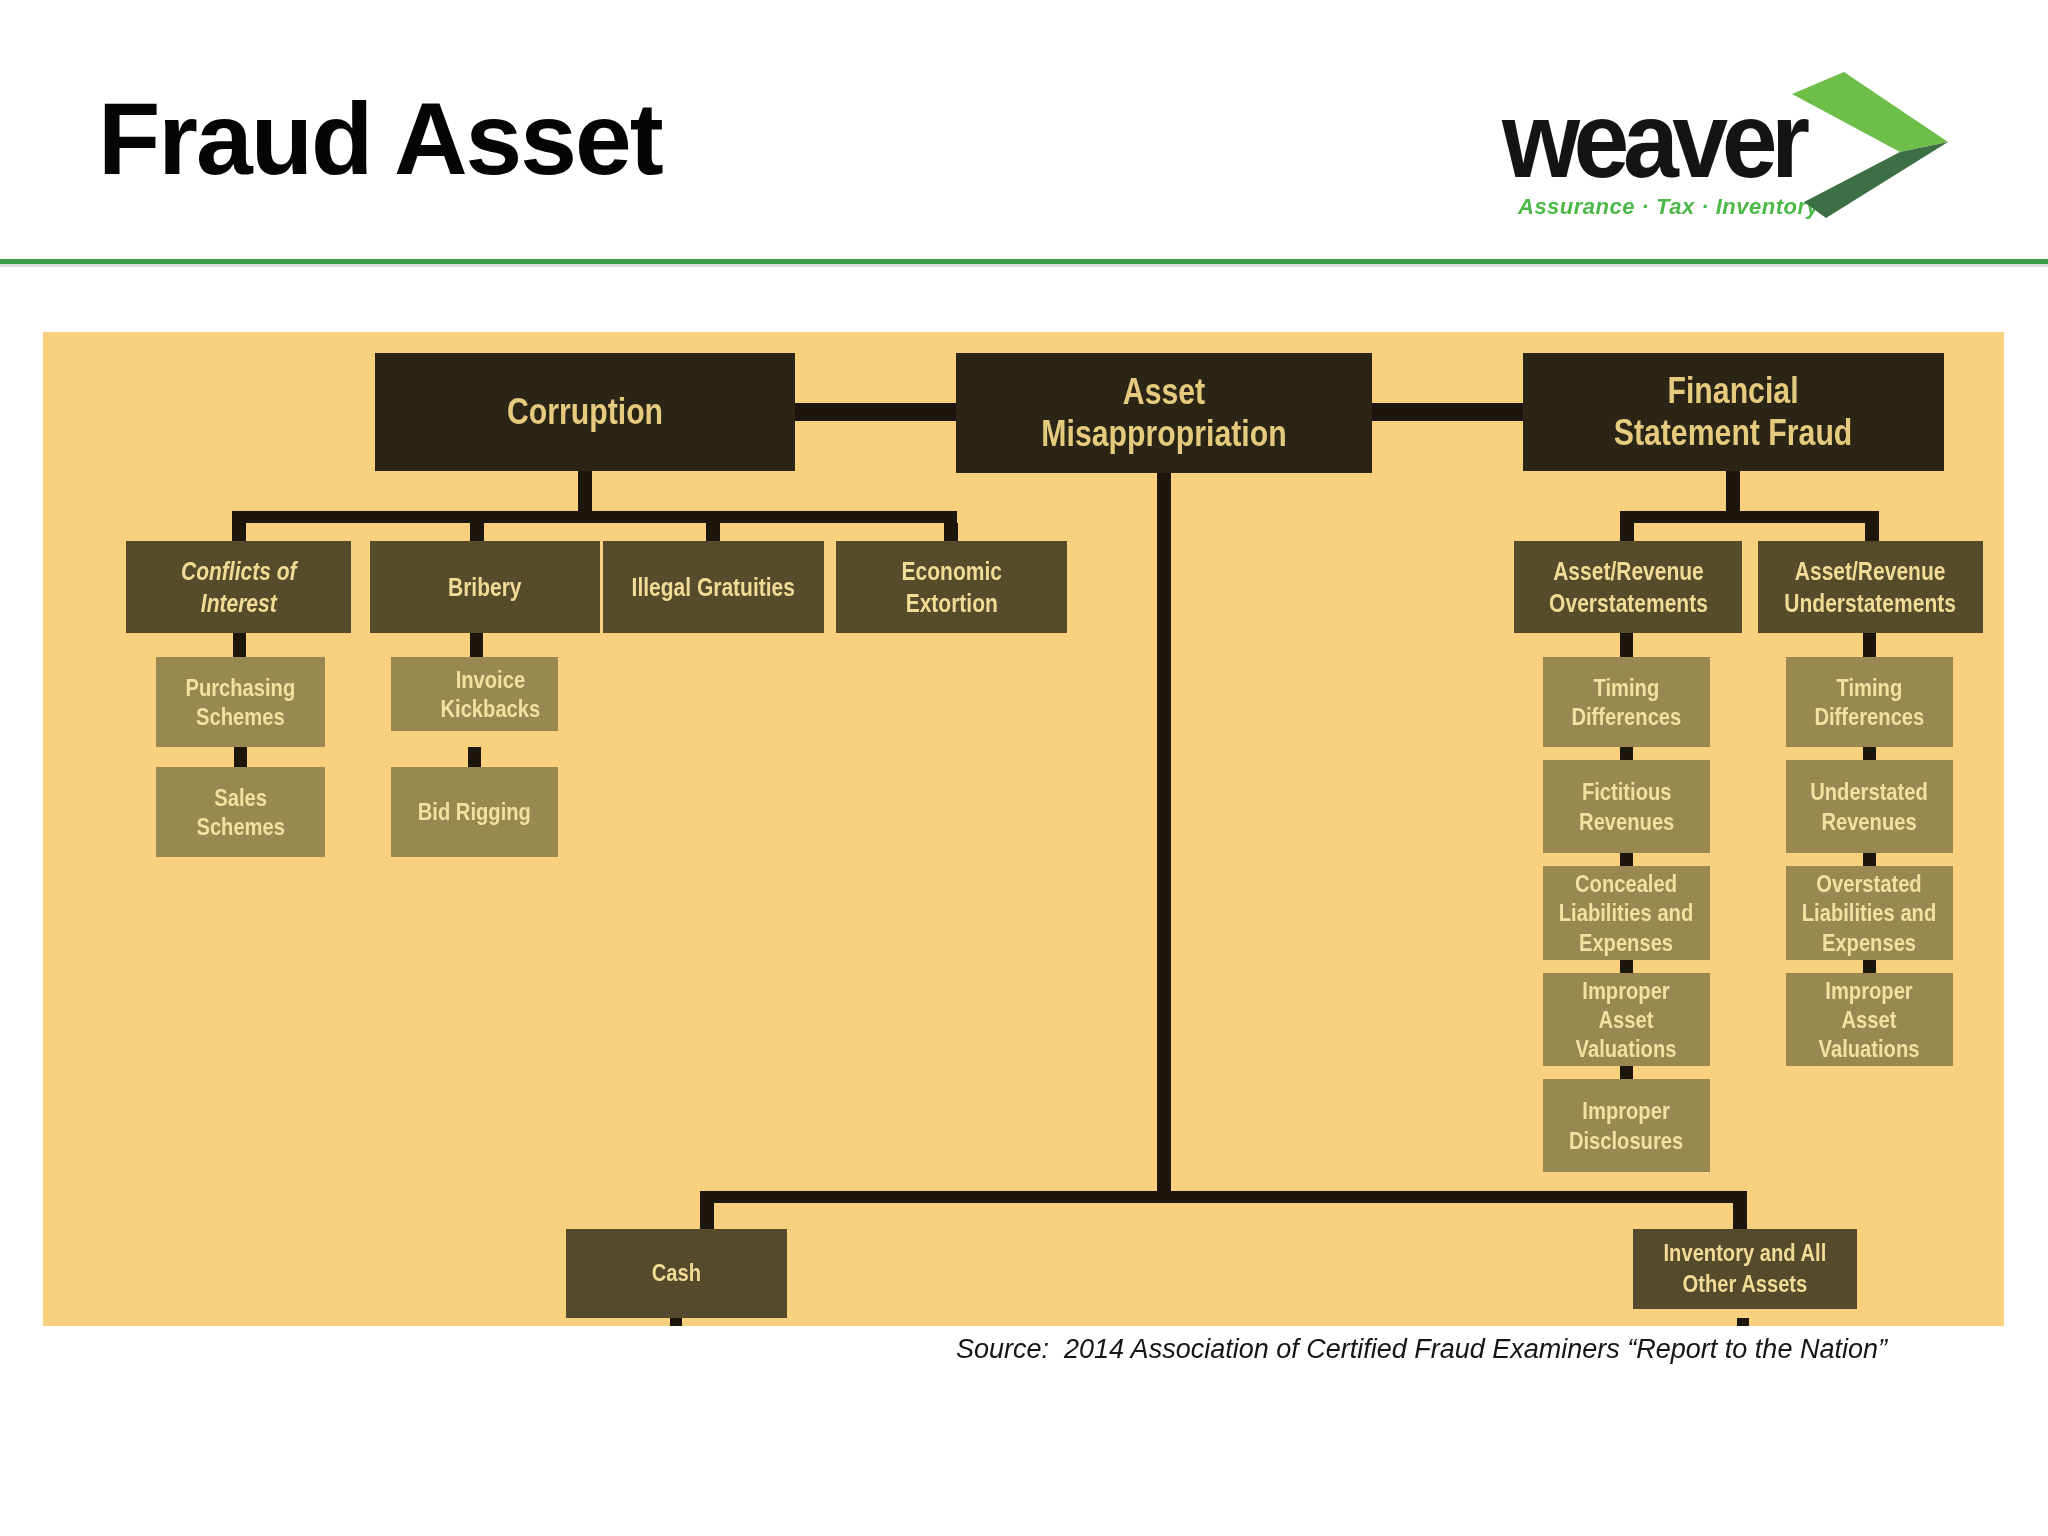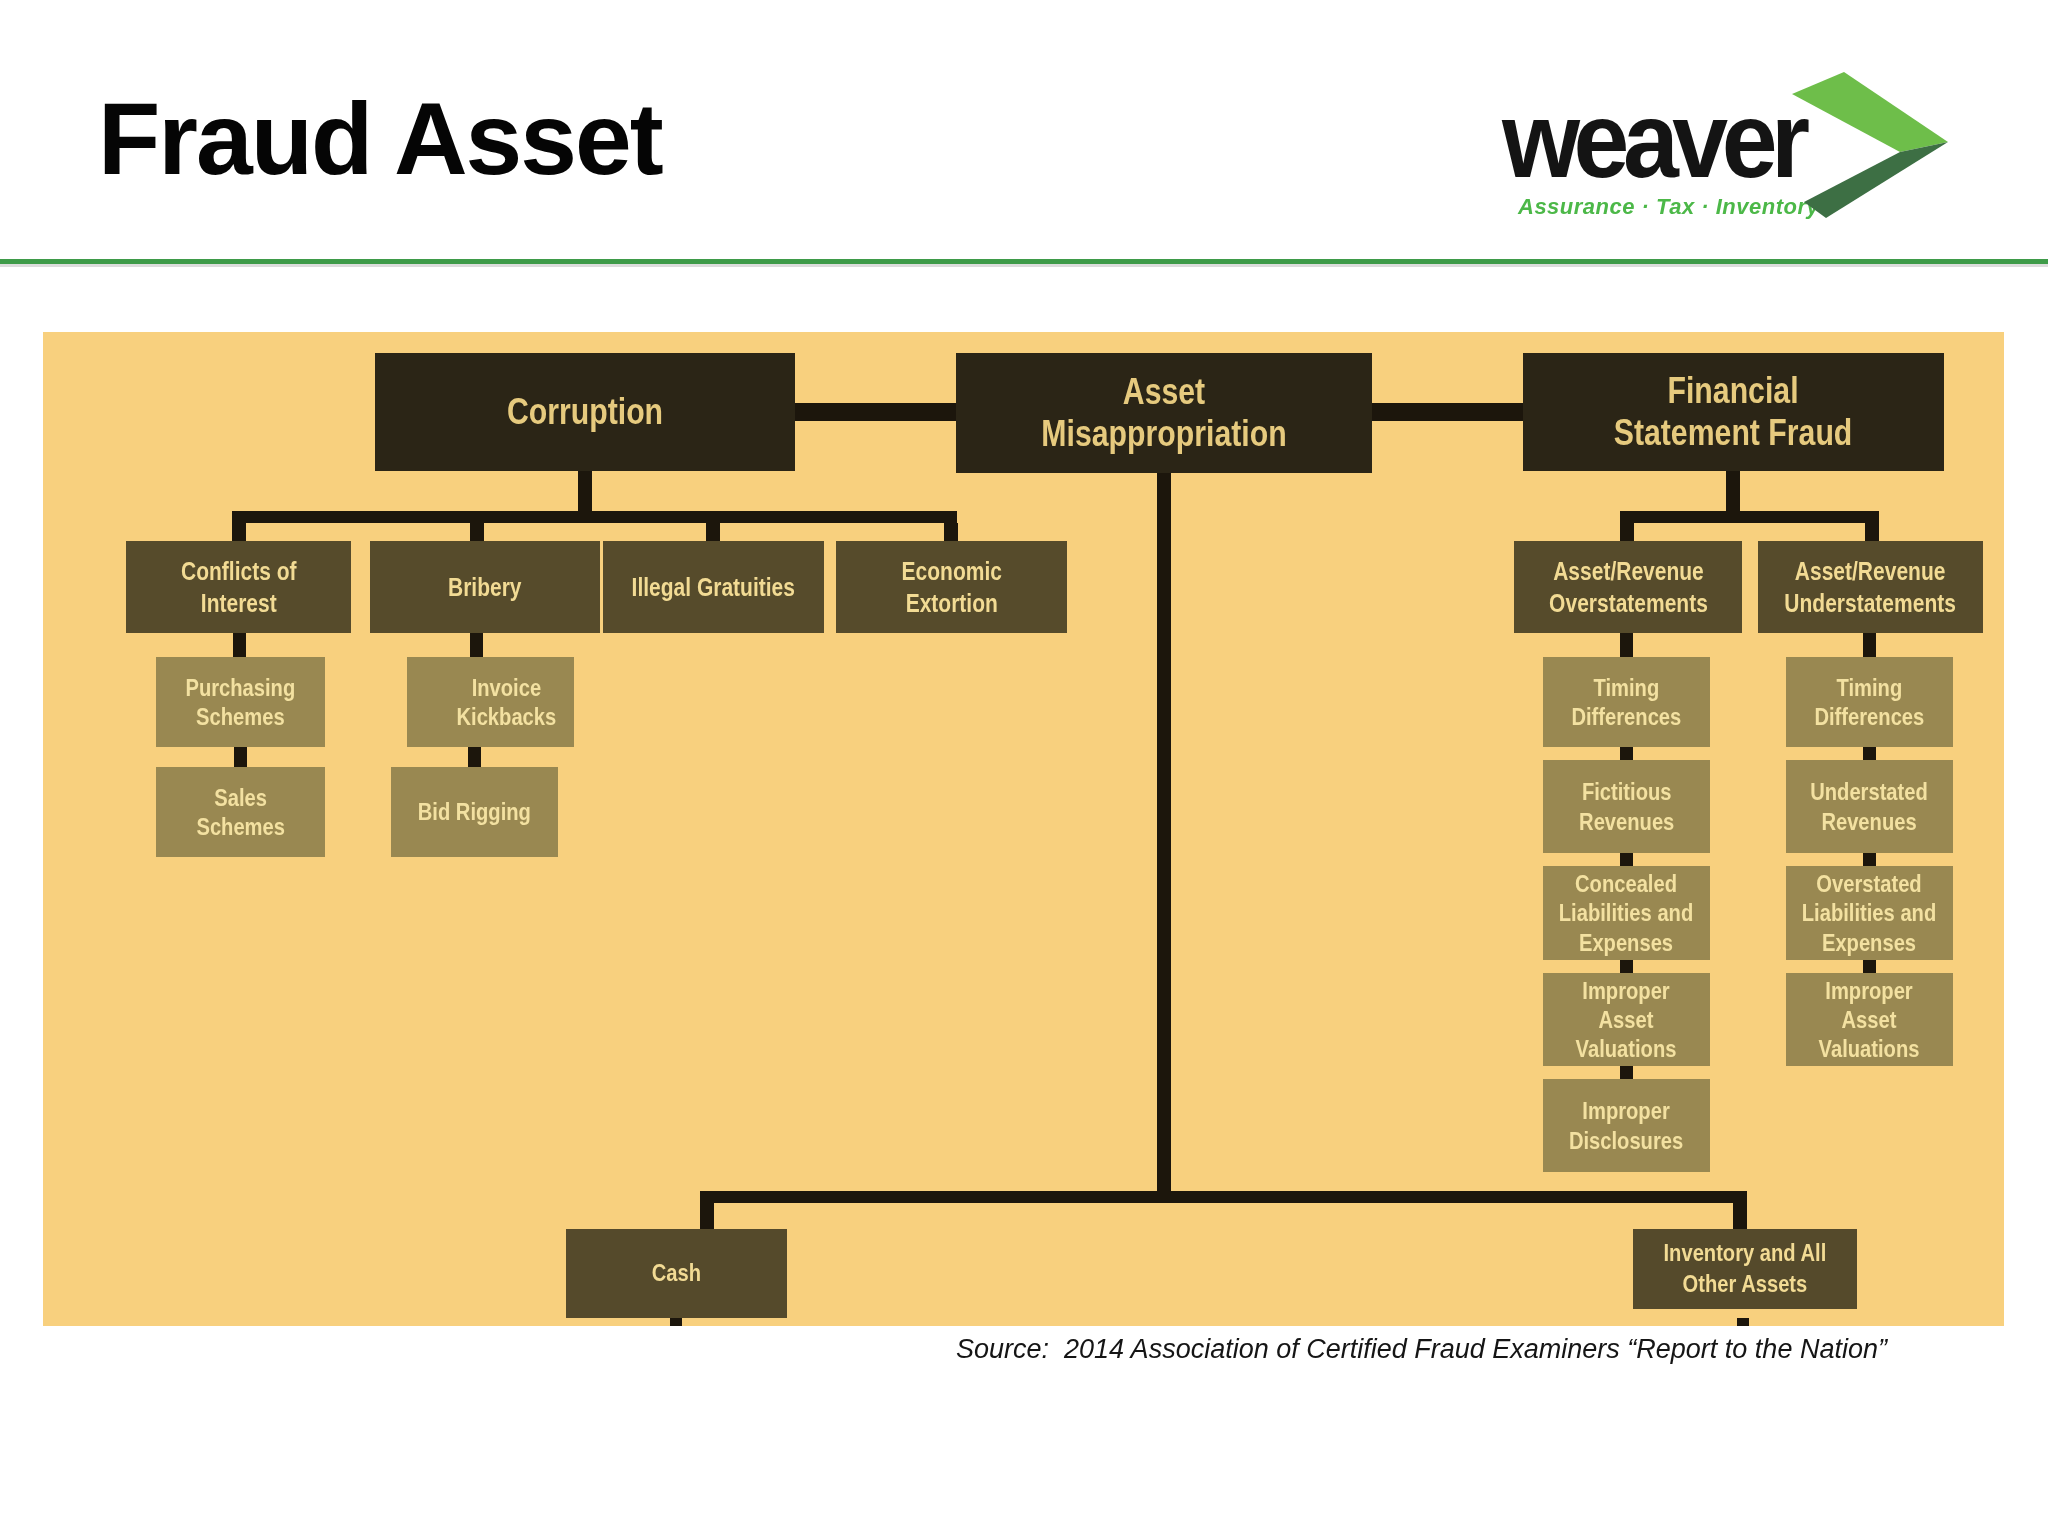--- a/index.html
+++ b/index.html
@@ -99,21 +99,21 @@
     </div>
     <div class="box l1" style="left:913px;top:21px;width:416px;height:120px;">
       <div class="lbl">Asset
 Misappropriation</div>
     </div>
     <div class="box l1" style="left:1480px;top:21px;width:421px;height:118px;">
       <div class="lbl">Financial
 Statement Fraud</div>
     </div>
 
-    <div class="box l2" style="left:83px;top:209px;width:225px;height:92px;">
+    <div class="box l2" style="left:83px;top:209px;width:225px;height:92px;font-style:italic;">
       <div class="lbl">Conflicts of
 Interest</div>
     </div>
     <div class="box l2" style="left:327px;top:209px;width:230px;height:92px;">
       <div class="lbl">Bribery</div>
     </div>
     <div class="box l2" style="left:560px;top:209px;width:221px;height:92px;align-items:center;">
       <div class="lbl">Illegal Gratuities</div>
     </div>
     <div class="box l2" style="left:793px;top:209px;width:231px;height:92px;">
@@ -122,21 +122,21 @@
     </div>
 
     <div class="box l3" style="left:113px;top:325px;width:169px;height:90px;">
       <div class="lbl">Purchasing
 Schemes</div>
     </div>
     <div class="box l3" style="left:113px;top:435px;width:169px;height:90px;">
       <div class="lbl">Sales
 Schemes</div>
     </div>
-    <div class="box l3" style="left:364px;top:325px;width:167px;height:90px;padding-left:32px;">
+    <div class="box l3" style="left:348px;top:325px;width:167px;height:74px;padding-left:32px;">
       <div class="lbl">Invoice
 Kickbacks</div>
     </div>
     <div class="box l3" style="left:348px;top:435px;width:167px;height:90px;">
       <div class="lbl">Bid Rigging</div>
     </div>
 
     <div class="box l2" style="left:1471px;top:209px;width:228px;height:92px;">
       <div class="lbl">Asset/Revenue
 Overstatements</div>

